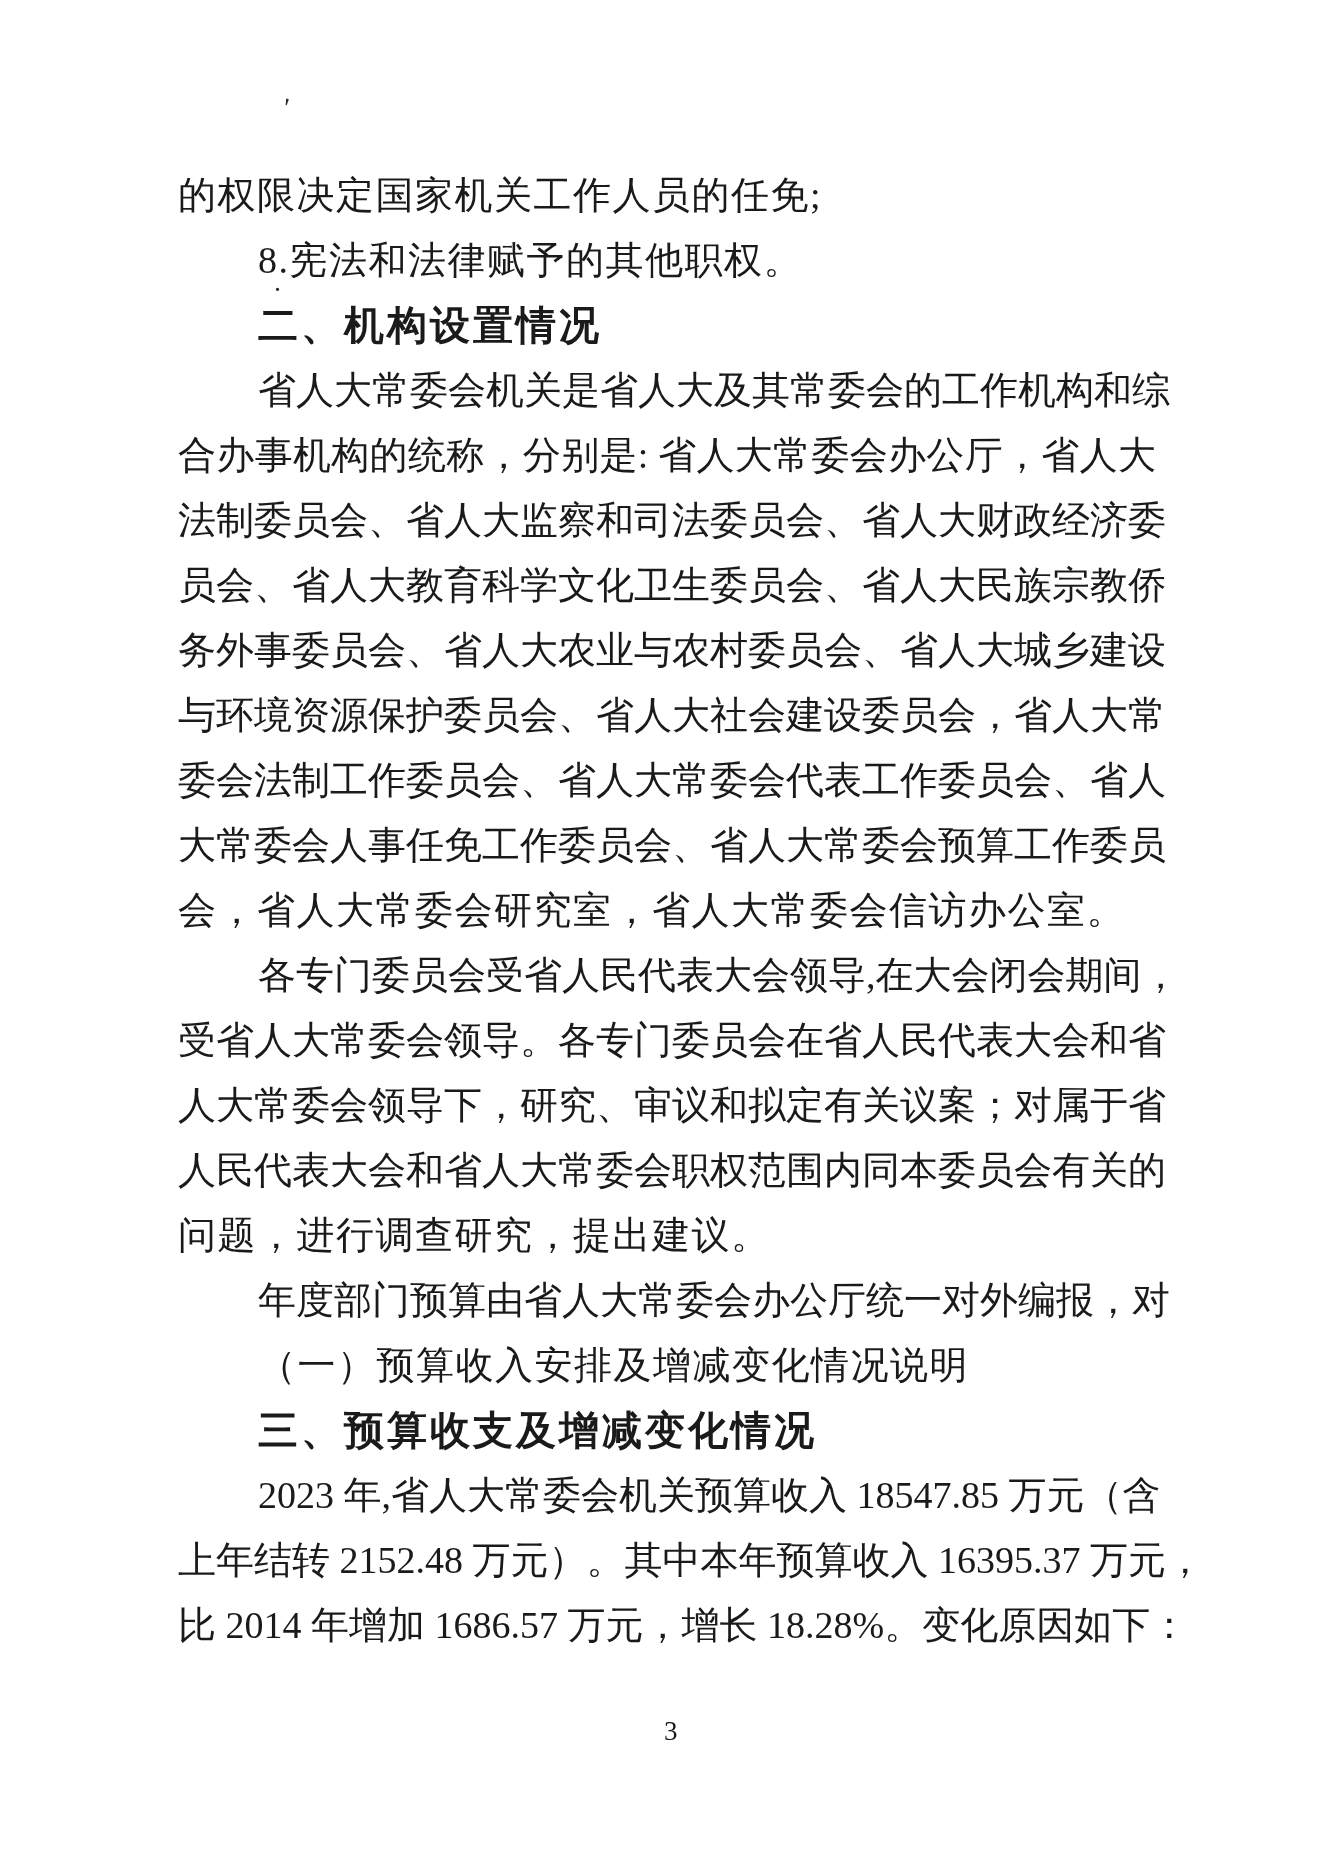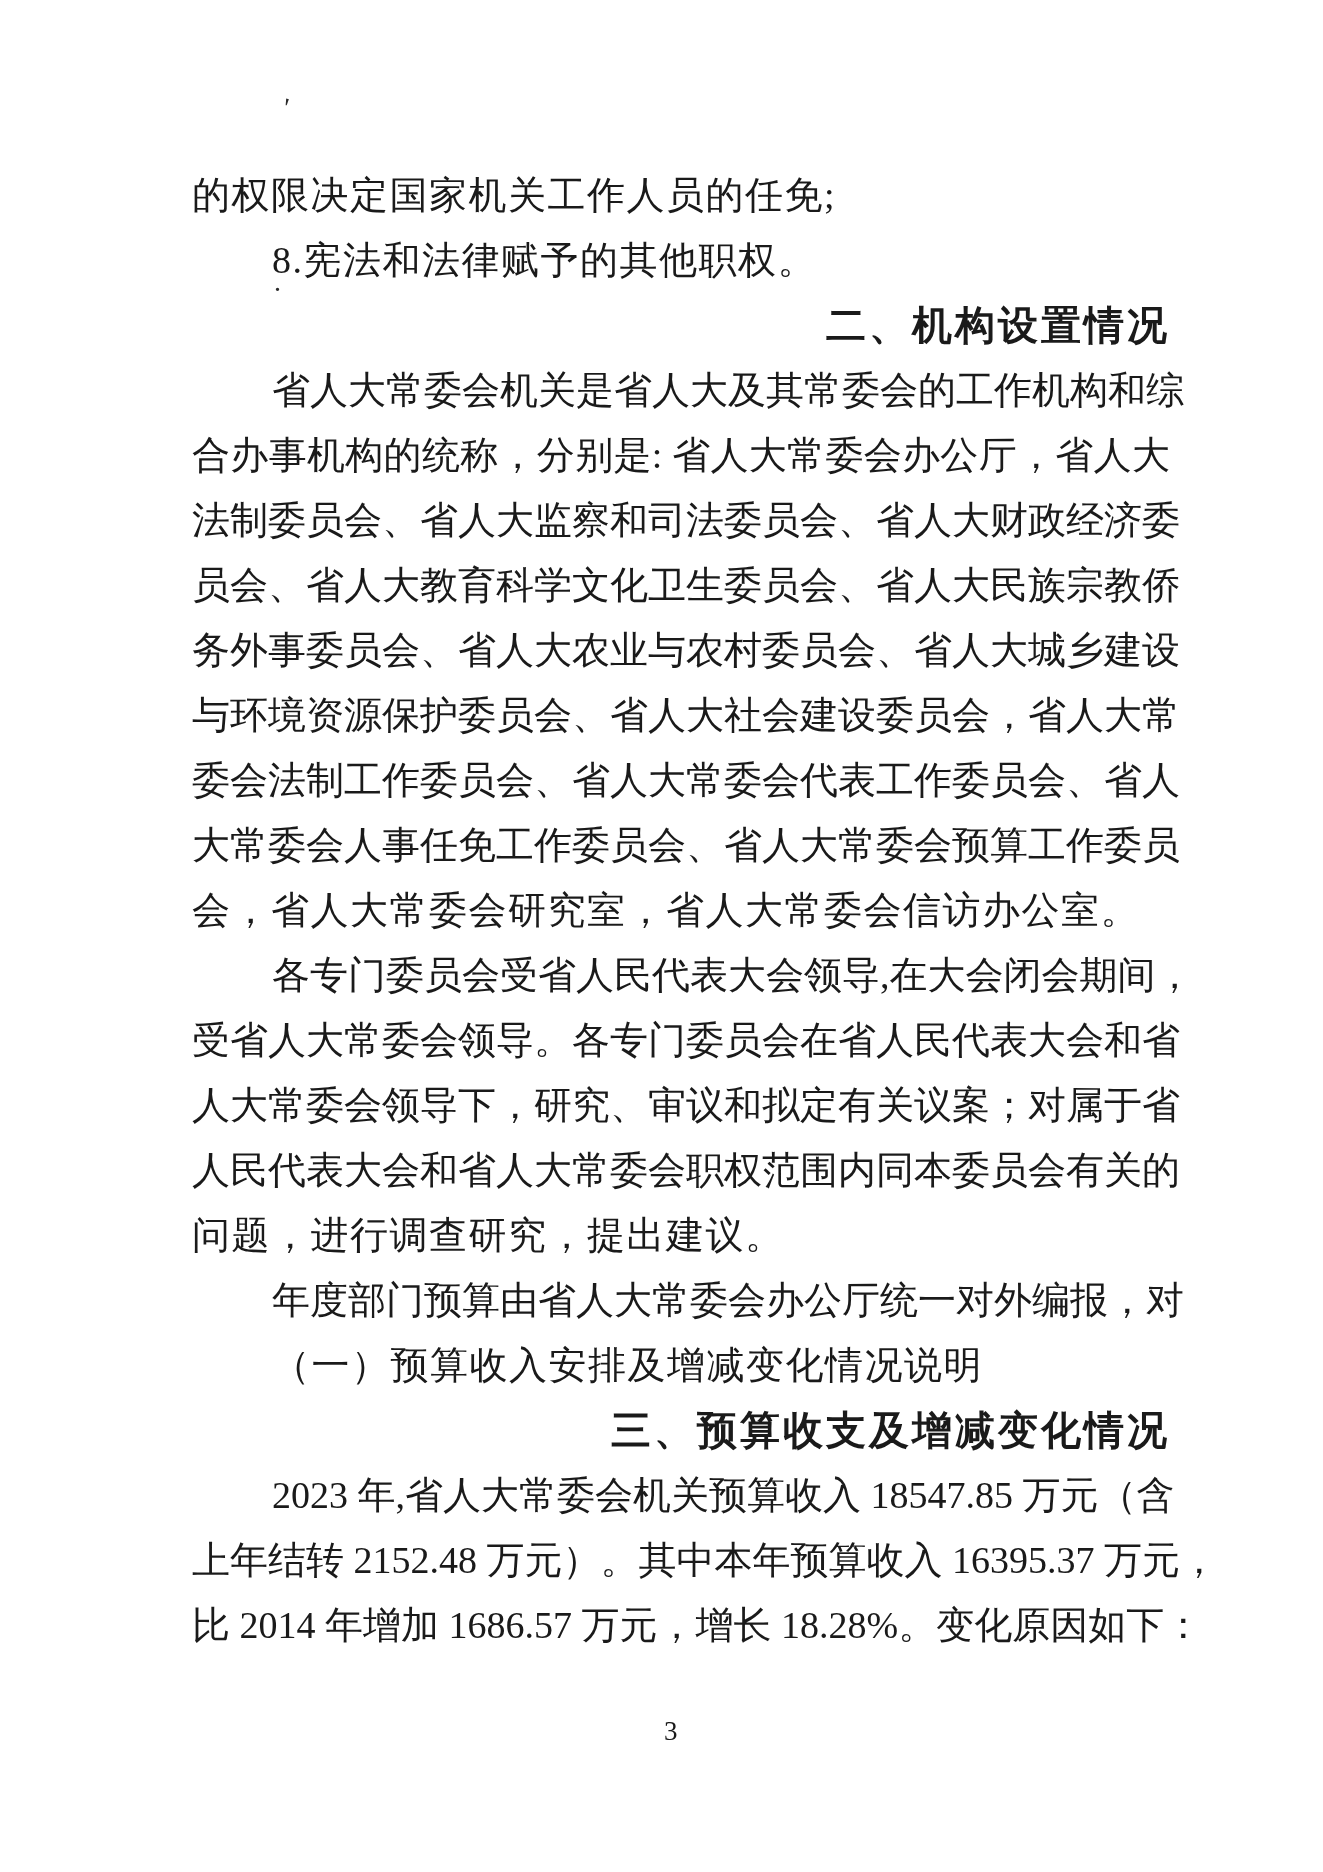--- a/index.html
+++ b/index.html
@@ -11,21 +11,21 @@
     position: relative;
     width: 1323px;
     height: 1872px;
     background: #ffffff;
     overflow: hidden;
     color: #1a1a1a;
     font-family: "Liberation Serif", "DejaVu Serif", serif;
   }
   .doc-body {
     position: absolute;
-    left: 192px;
+    left: 178px;
     top: 163px;
     width: 978px;
   }
   .line {
     height: 65px;
     line-height: 65px;
     font-size: 38px;
     letter-spacing: 1.5px;
     white-space: nowrap;
   }
@@ -35,21 +35,20 @@
     justify-content: space-between;
     align-items: baseline;
     letter-spacing: 0;
   }
   .line.justify span { white-space: pre; display: inline-block; }
   .line.bold {
     font-weight: bold;
     font-family: "Liberation Sans", "DejaVu Sans", sans-serif;
     font-size: 40px;
     letter-spacing: 3px;
-    text-align: right;
   }
   .page-number {
     position: absolute;
     left: 664px;
     top: 1716px;
     font-size: 27px;
     line-height: 30px;
     font-family: "Liberation Serif", "DejaVu Serif", serif;
   }
   .artifact {

